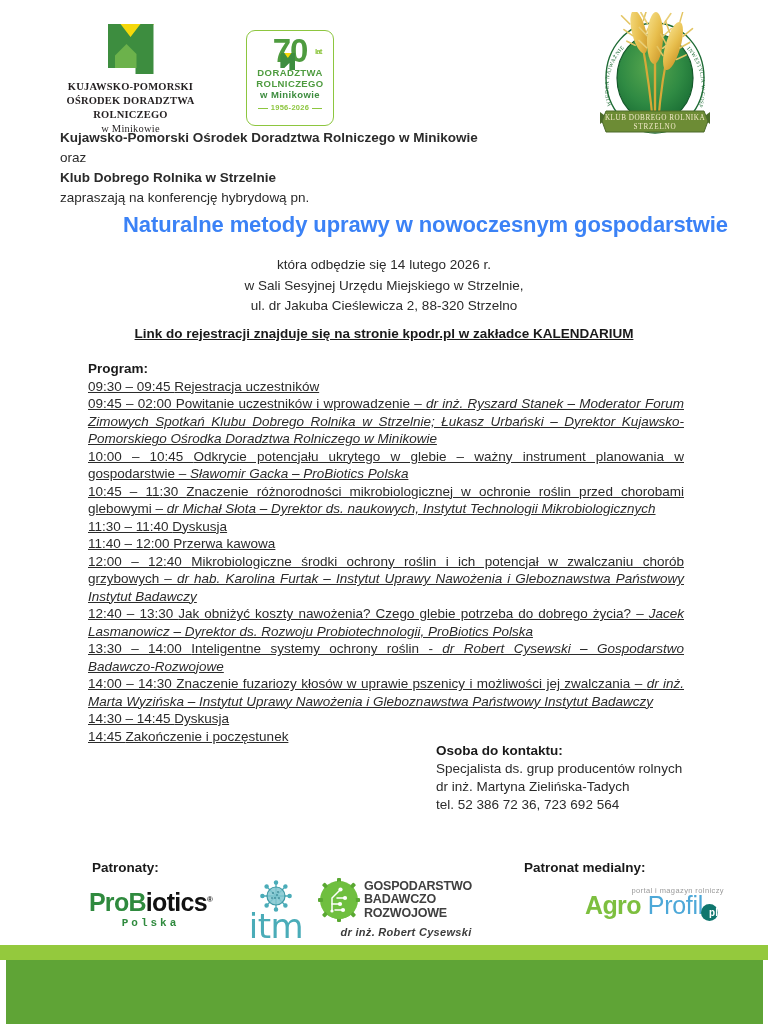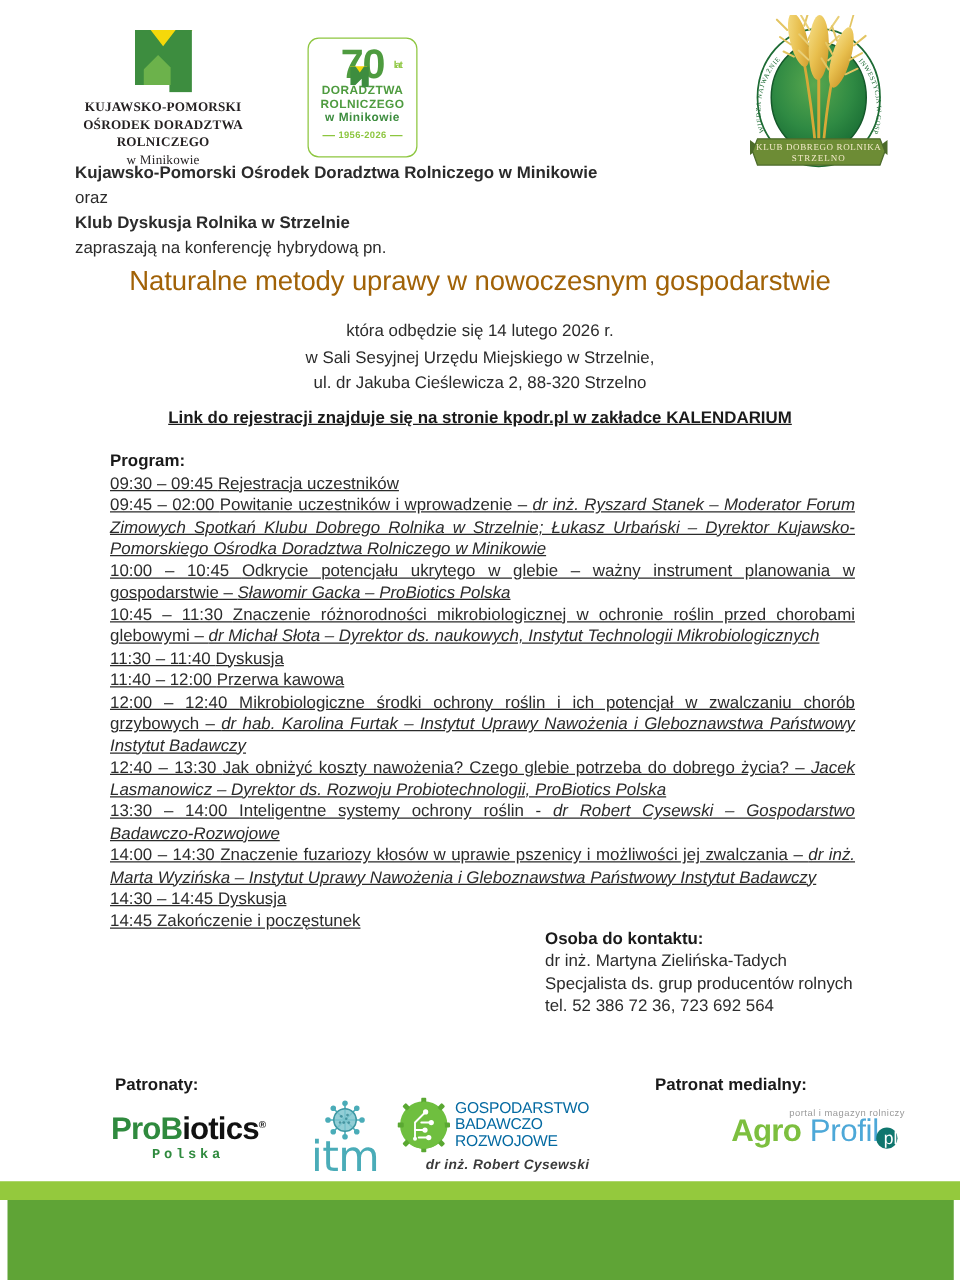--- a/index.html
+++ b/index.html
@@ -177,24 +177,24 @@
     line-height: 20px;
     color: #2b2b2b;
   }
   .invite .bold { font-weight: bold; }
 
   .conf-title {
     position: absolute;
     top: 212px;
     left: 40px;
     width: 688px;
-    text-align: center;
+    text-align: right;
     font-size: 22px;
-    font-weight: normal;
-    color: #a16207;
+    font-weight: bold;
+    color: #3b82f6;
     letter-spacing: -0.1px;
   }
 
   .when {
     position: absolute;
     top: 255px;
     left: 60px;
     width: 648px;
     text-align: center;
   }
@@ -331,23 +331,23 @@
     top: 878px;
     width: 176px;
   }
   .logo-gbr .gbr-row {
     display: flex;
     align-items: center;
   }
   .logo-gbr .gbr-text {
     margin-left: 4px;
     font-size: 12.5px;
-    font-weight: normal;
+    font-weight: bold;
     line-height: 13.5px;
-    color: #0369a1;
+    color: #404040;
     letter-spacing: -0.2px;
   }
   .logo-gbr .gbr-sub {
     text-align: center;
     font-size: 11px;
     font-style: italic;
     font-weight: bold;
     color: #3b3b3b;
     margin-top: 4px;
     letter-spacing: .3px;
@@ -382,22 +382,22 @@
   .logo-agro .ap-profil {
     color: #4da8d8;
     letter-spacing: -0.3px;
   }
   .logo-agro .ap-pl {
     display: inline-block;
     width: 17px; height: 17px;
     border-radius: 50%;
     background: #0f766e;
     color: #ffffff;
-    font-size: 14px;
-    font-weight: normal;
+    font-size: 10px;
+    font-weight: bold;
     line-height: 17px;
     vertical-align: baseline;
     position: relative;
     top: 2px;
     left: -2px;
   }
 
   
   .bar-light {
     position: absolute;
@@ -510,21 +510,21 @@
           <text x="65" y="108" text-anchor="middle" font-size="7.2" font-family="Liberation Serif, serif" fill="#f2e9c8" letter-spacing="0.5">KLUB DOBREGO ROLNIKA</text>
           <text x="65" y="116.5" text-anchor="middle" font-size="7.2" font-family="Liberation Serif, serif" fill="#f2e9c8" letter-spacing="0.8">STRZELNO</text>
         </g>
       </svg>
     </div>
   </div>
 
   <div class="invite">
     <div class="l bold">Kujawsko-Pomorski Ośrodek Doradztwa Rolniczego w Minikowie</div>
     <div class="l">oraz</div>
-    <div class="l bold">Klub Dyskusja Rolnika w Strzelnie</div>
+    <div class="l bold">Klub Dobrego Rolnika w Strzelnie</div>
     <div class="l">zapraszają na konferencję hybrydową pn.</div>
   </div>
 
   <div class="conf-title">Naturalne metody uprawy w nowoczesnym gospodarstwie</div>
 
   <div class="when">
     <div class="l">która odbędzie się 14 lutego 2026 r.</div>
     <div class="l">w Sali Sesyjnej Urzędu Miejskiego w Strzelnie,</div>
     <div class="l">ul. dr Jakuba Cieślewicza 2, 88-320 Strzelno</div>
   </div>
@@ -546,22 +546,22 @@
         <div class="row"><span>12:40 – 13:30 </span><span>  Jak obniżyć koszty nawożenia? Czego glebie potrzeba do dobrego życia? – </span><i>Jacek Lasmanowicz – Dyrektor ds. Rozwoju Probiotechnologii, ProBiotics Polska</i></div>
         <div class="row"><span>13:30 – 14:00 </span><span> Inteligentne systemy ochrony roślin - </span><i>dr Robert Cysewski – Gospodarstwo Badawczo-Rozwojowe</i></div>
         <div class="row"><span>14:00 – 14:30 </span><span> Znaczenie fuzariozy kłosów w uprawie pszenicy i możliwości jej zwalczania – </span><i>dr inż. Marta Wyzińska – Instytut Uprawy Nawożenia i Gleboznawstwa Państwowy Instytut Badawczy</i></div>
         <div class="row nojust"><span>14:30 – 14:45 </span><span> Dyskusja</span></div>
         <div class="row nojust"><span>14:45 </span><span> Zakończenie i poczęstunek</span></div>
       </div>
   </div>
 
   <div class="contact">
     <div class="hdr">Osoba do kontaktu:</div>
+    <div class="l">Specjalista ds. grup producentów rolnych</div>
     <div class="l">dr inż. Martyna Zielińska-Tadych</div>
-    <div class="l">Specjalista ds. grup producentów rolnych</div>
     <div class="l">tel. 52 386 72 36, 723 692 564</div>
   </div>
 
   <div class="patronaty-label">Patronaty:</div>
   <div class="patronat-medialny-label">Patronat medialny:</div>
 
   <div class="logo-probiotics">
     <div class="pb-main"><span class="g">Pro</span><span class="g">B</span><span>iotics</span><span class="reg">®</span></div>
     <div class="pb-sub">Polska</div>
   </div>

